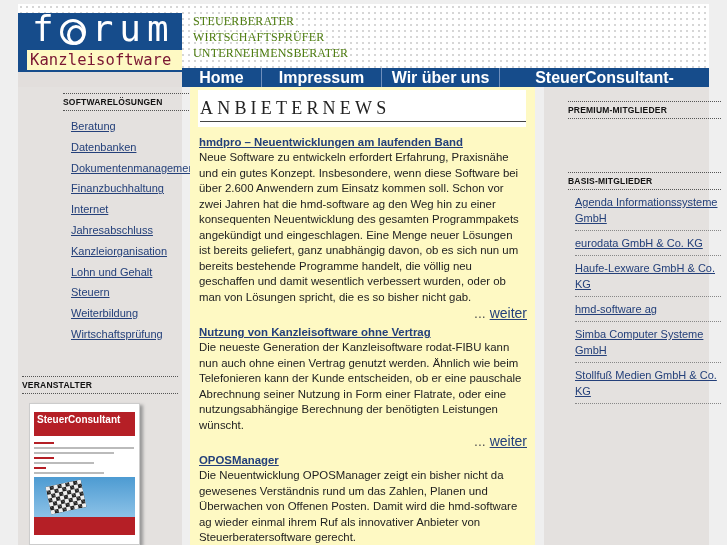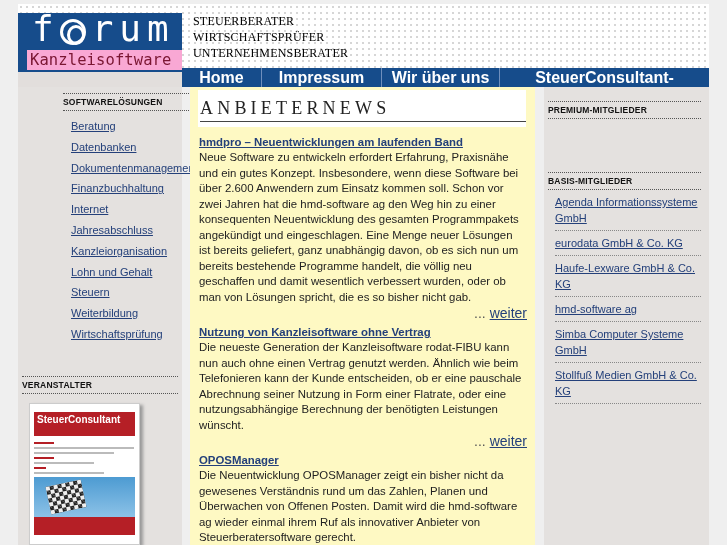--- a/index.html
+++ b/index.html
@@ -30,27 +30,27 @@
     .logo-forum .o-ring {
       display: inline-block; width: 26px; height: 26px; border: 3px solid #fff; border-radius: 50%;
       position: relative; top: 4px; margin-right: 6px;
     }
     .logo-forum .o-ring::after {
       content: ""; position: absolute; left: 4px; top: 3px; width: 12px; height: 14px;
       border: 3px solid #fff; border-radius: 50%;
     }
     .logo-sub {
       position: absolute; left: 9px; top: 37px; width: 156px; height: 20px;
-      background: #f9a8d4; color: #7a1632;
+      background: #fef9c3; color: #7a1632;
       font-family: "DejaVu Sans Mono", monospace; font-size: 15.5px;
       line-height: 20px; padding-left: 3px; letter-spacing: 0.1px;
     }
     .taglines {
       position: absolute; left: 193px; top: 13px;
-      font-family: "Liberation Serif", serif; font-size: 12px; color: #000000;
+      font-family: "Liberation Serif", serif; font-size: 12px; color: #4d7c0f;
       line-height: 16px; letter-spacing: 0.2px;
     }
     .nav-wedge {
       position: absolute; left: 18px; top: 70px; width: 182px; height: 17px;
       background: #e2dedc;
     }
     .nav-wedge::before {
       content: ""; position: absolute; left: 0; top: 0; width: 164px; height: 2px; background: #164c8b;
     }
     .nav-wedge::after {
@@ -115,20 +115,21 @@
       border-bottom: 1.5px solid #444; line-height: 20px; padding-bottom: 3px;
     }
     .article { position: absolute; left: 9px; width: 328px; }
     .art-title { color: #24407a; font-weight: bold; font-size: 11.4px; text-decoration: underline; line-height: 16px; display: inline-block; }
     .art-body { font-size: 11.4px; color: #222; line-height: 15.5px; }
     .more { text-align: right; font-size: 14px; color: #555; line-height: 13px; margin-top: 2px; }
     .more a { color: #24407a; text-decoration: underline; }
     .col-right {
       position: absolute; left: 544px; top: 87px; width: 165px; height: 458px;
       background: #e4e1df;
+      padding-left: 20px;
     }
     .col-right .sec-head { margin-left: 4px; width: 153px; }
     .right-links { padding: 0 0 0 11px; }
     .right-links .item {
       width: 146px; border-bottom: 1px dotted #888; padding: 4px 0 4px 0;
       font-size: 11px; line-height: 16px;
     }
     .right-links a { color: #24407a; text-decoration: underline; }
   </style>
 </head>

